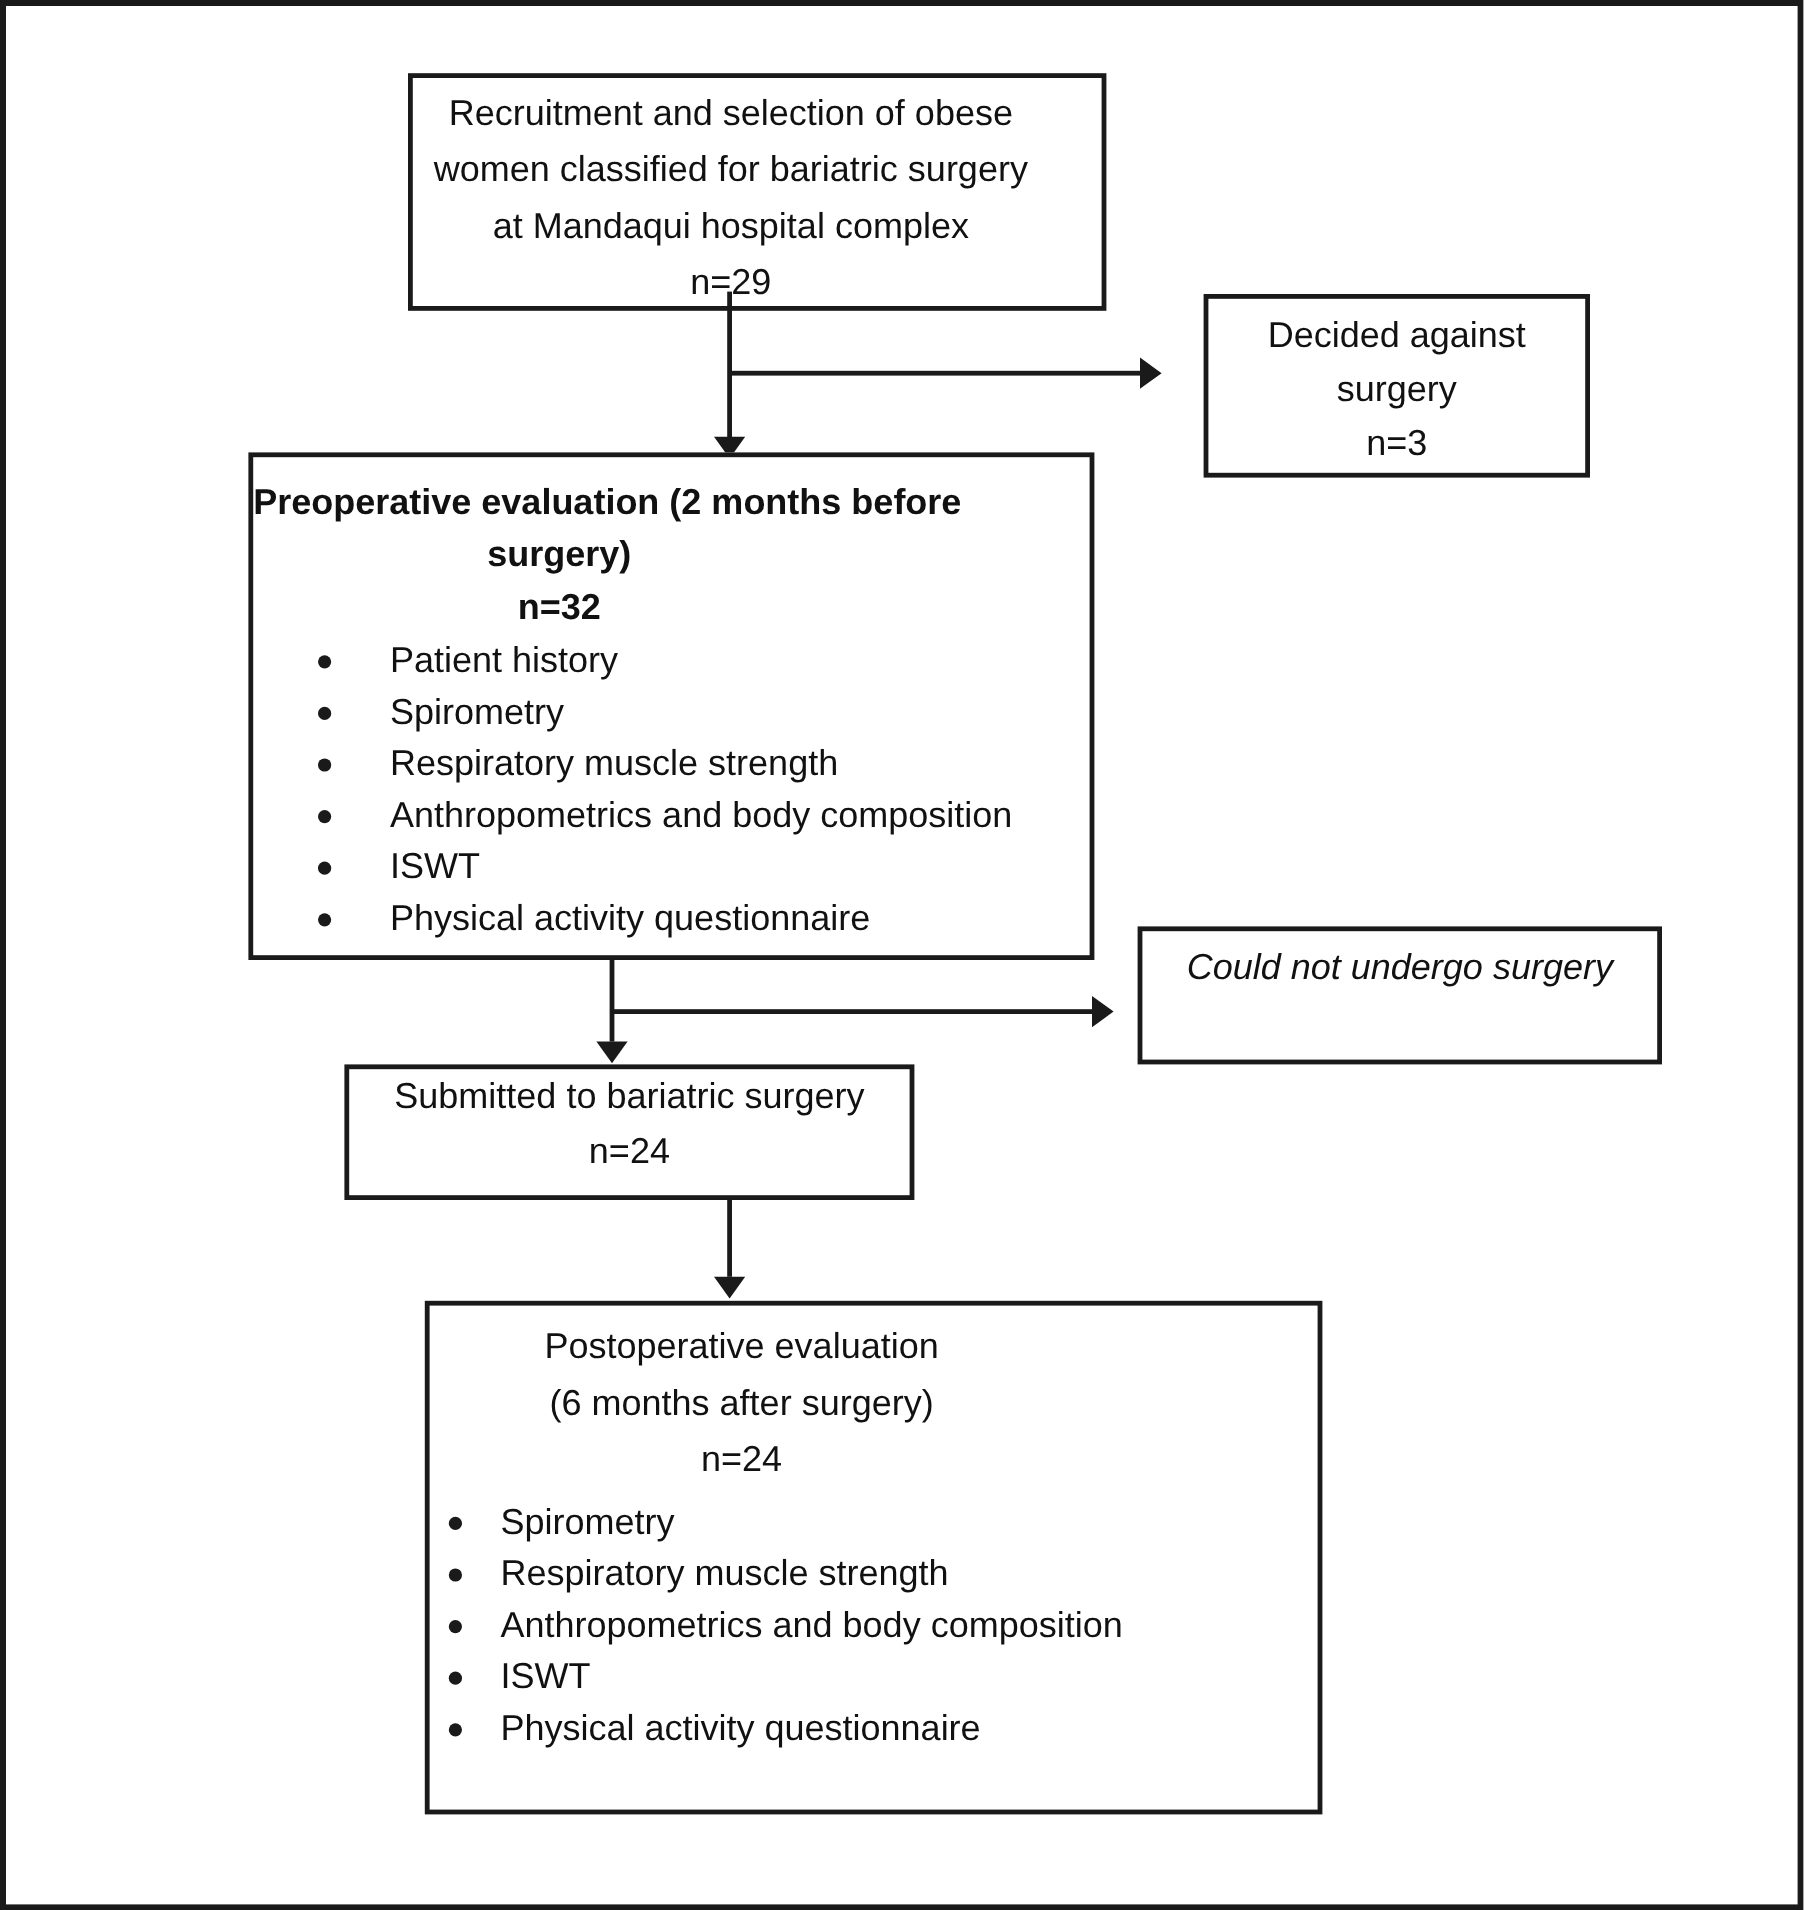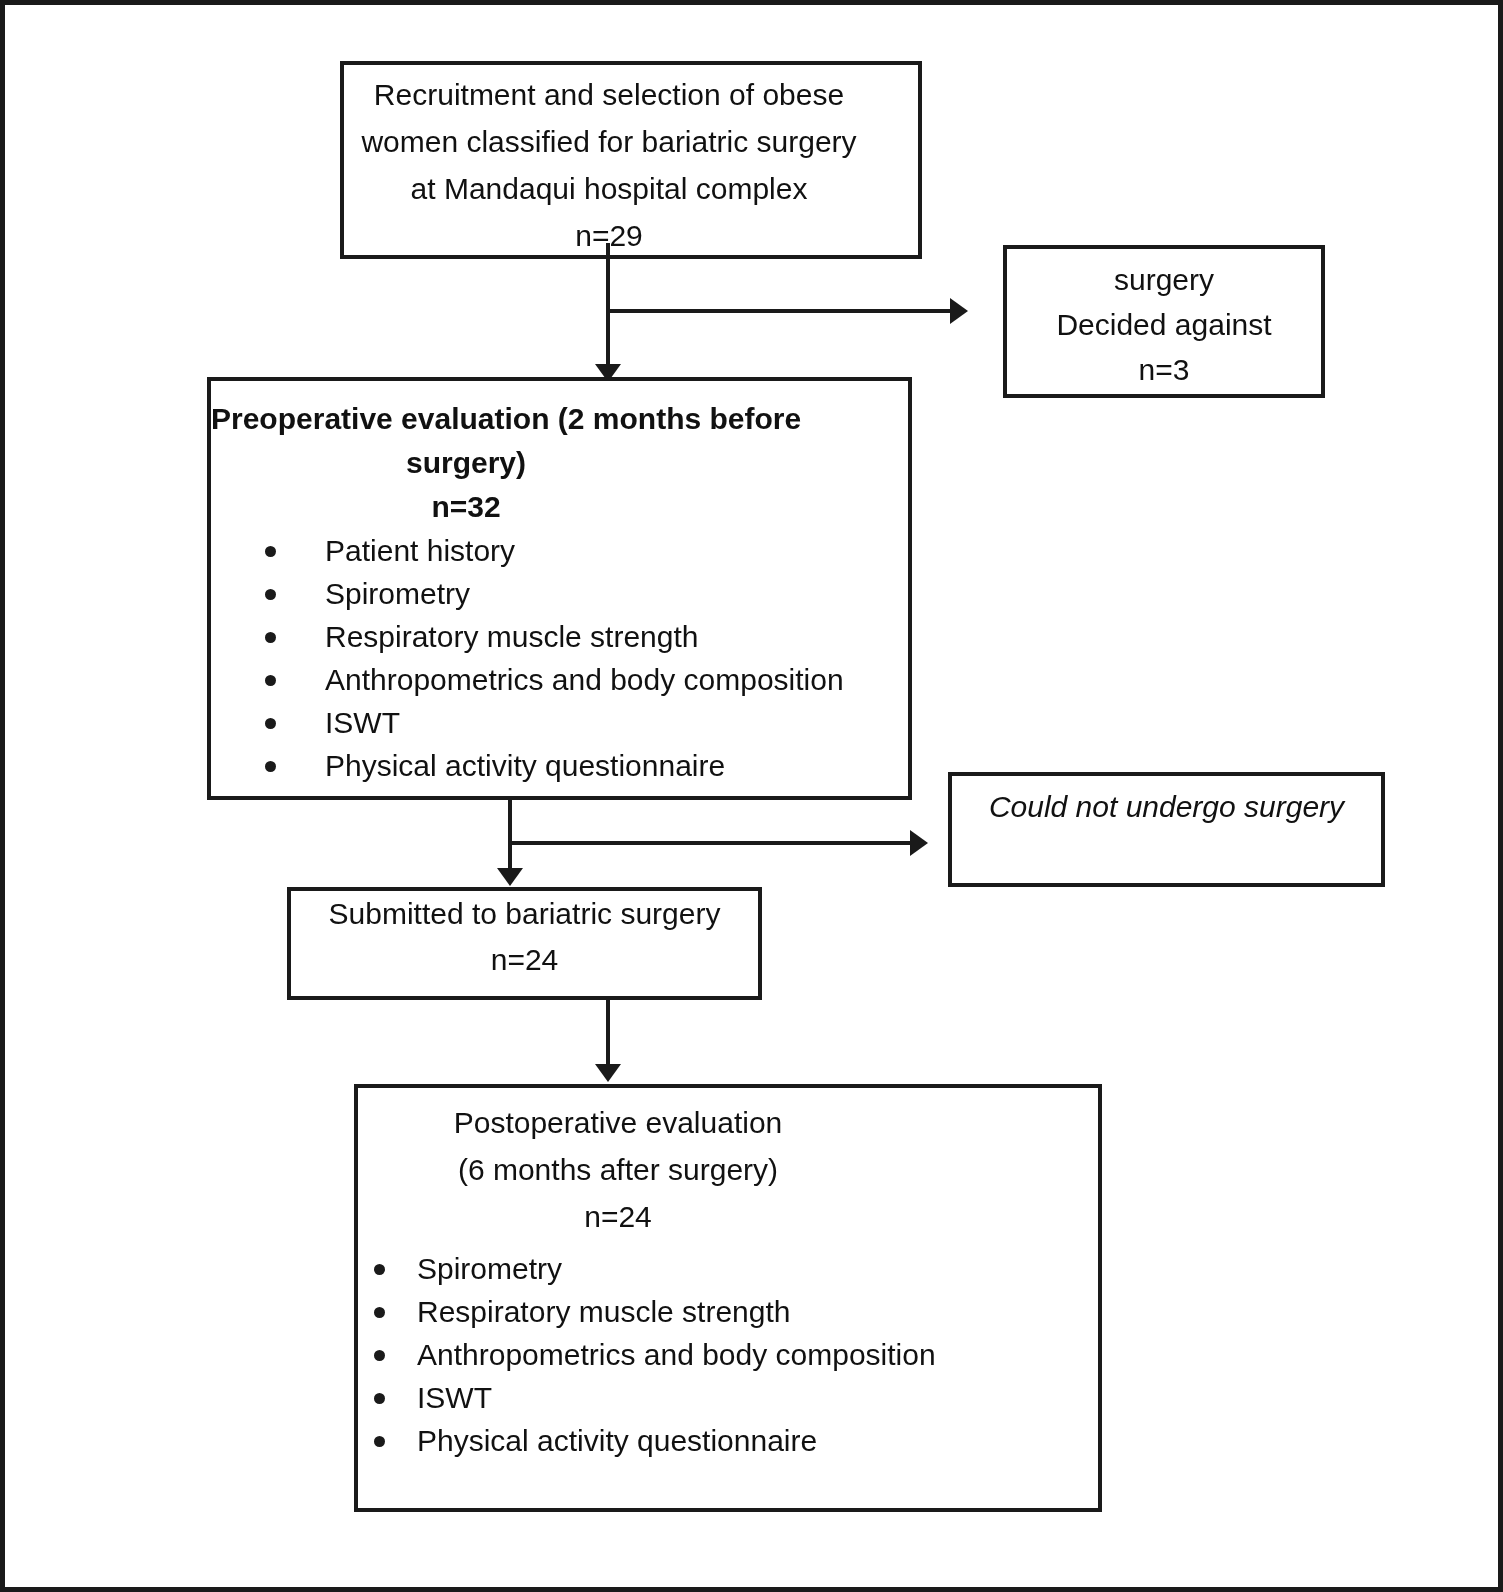--- a/index.html
+++ b/index.html
@@ -81,22 +81,22 @@
       <div class="line-txt">n=29</div>
     </div>
   </div>
 
   <div class="cline" style="left:601px; top:238px; width:4px; height:122px;"></div>
   <div class="head-down" style="left:590px; top:359px;"></div>
   <div class="cline" style="left:603px; top:304px; width:342px; height:4px;"></div>
   <div class="head-right" style="left:945px; top:293px;"></div>
 
   <div class="box box-decided">
+    <div class="line-txt">Decided against</div>
     <div class="line-txt">surgery</div>
-    <div class="line-txt">Decided against</div>
     <div class="line-txt">n=3</div>
   </div>
 
   <div class="box box-preop">
     <div class="hdr">
       <div class="line-txt">Preoperative evaluation (2 months before</div>
       <div class="line-txt">surgery)</div>
       <div class="line-txt">n=32</div>
     </div>
     <ul class="bullets">

